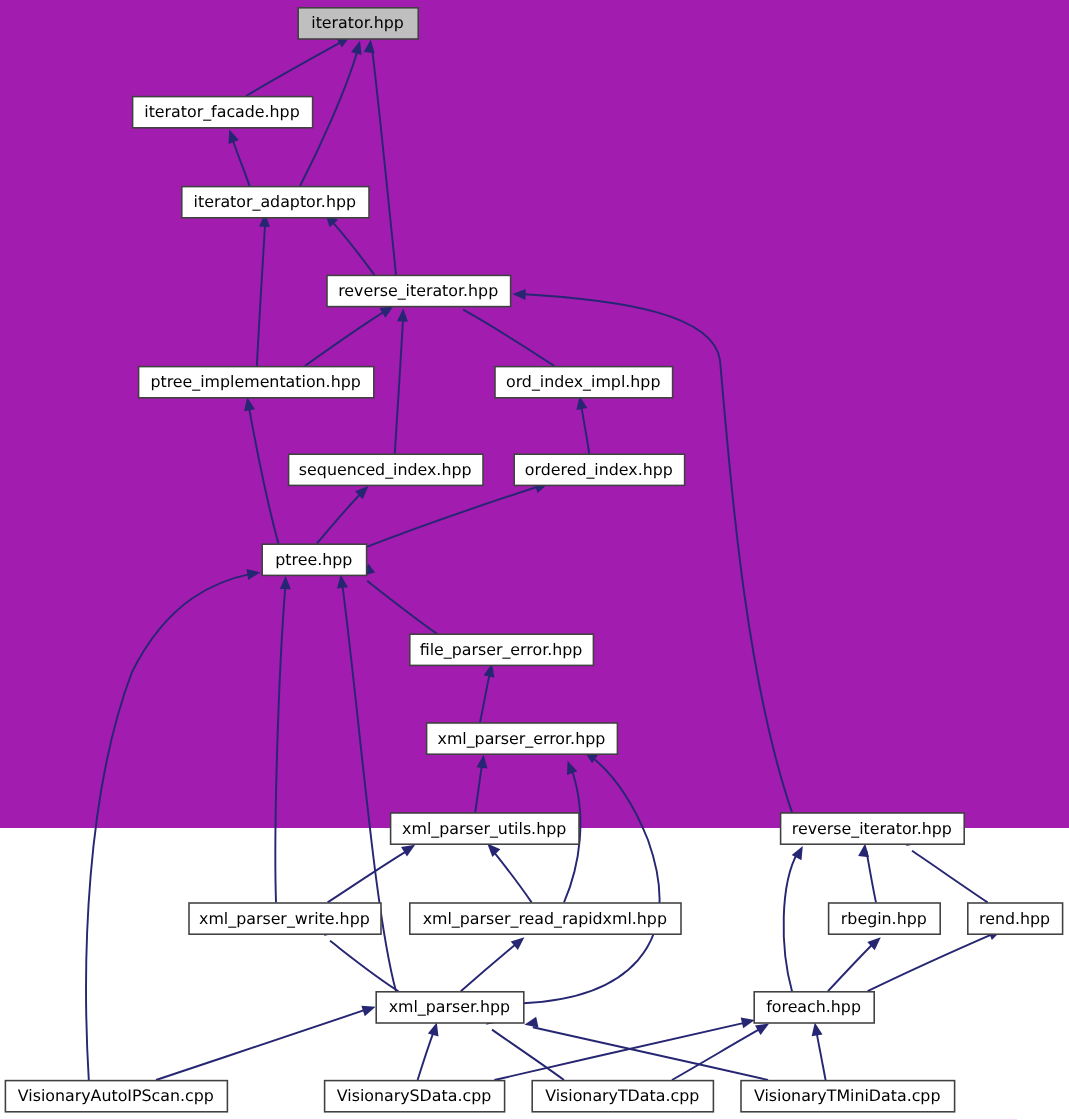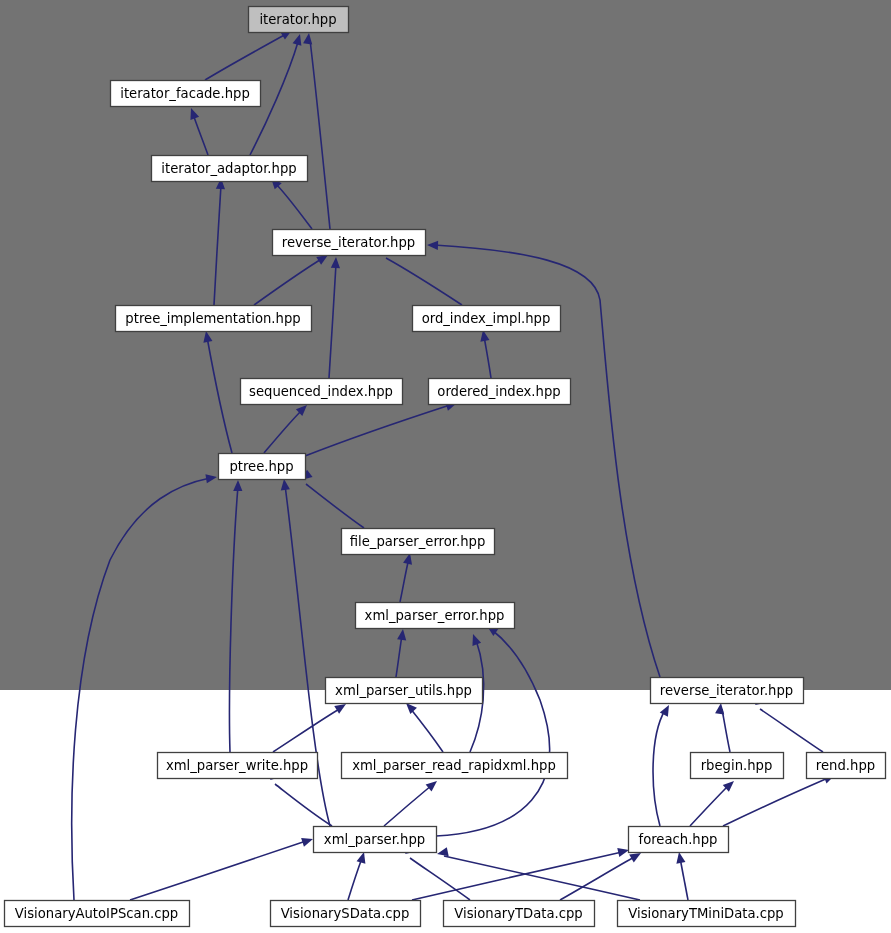--- a/index.html
+++ b/index.html
@@ -1,20 +1,20 @@
 <!DOCTYPE html>
 <html><head>
 <meta charset="utf-8">
 <style>
   html,body{margin:0;padding:0;background:#ffffff;}
   body{
     font-family:"DejaVu Sans","Liberation Sans",sans-serif;
     width:891px;height:933px;overflow:hidden;
   }
-  #graph-root{position:relative;width:891px;height:690px;background:#737373;}
+  #graph-root{position:relative;width:891px;height:690px;background:#a21caf;}
   svg#depgraph{display:block;width:891px;height:933px;}
   .edge{fill:none;stroke:#262673;stroke-width:1.6;}
   .arrowhead{fill:#262673;stroke:none;}
   .node-box{fill:#ffffff;stroke:#404040;stroke-width:1.3;}
   .node-box.highlight{fill:#bfbfbf;stroke:#404040;}
   .node-label{
     font-family:"DejaVu Sans","Liberation Sans",sans-serif;
     font-size:13.2px;fill:#000000;text-anchor:middle;dominant-baseline:middle;
   }
 </style>

